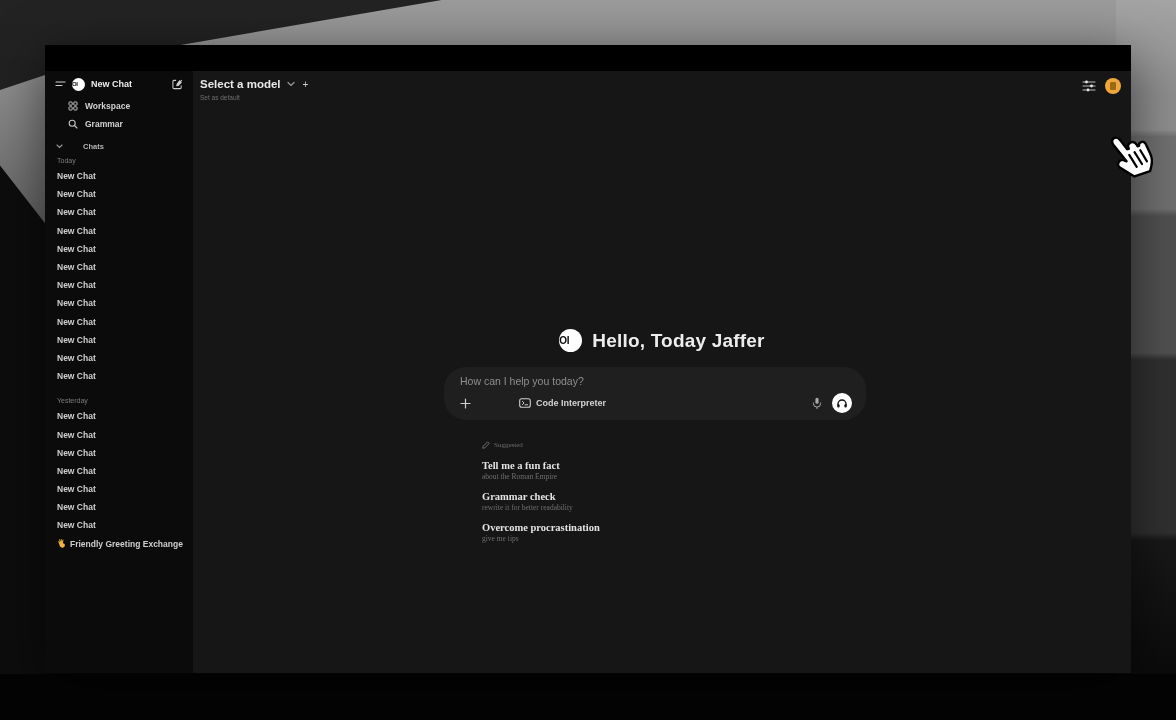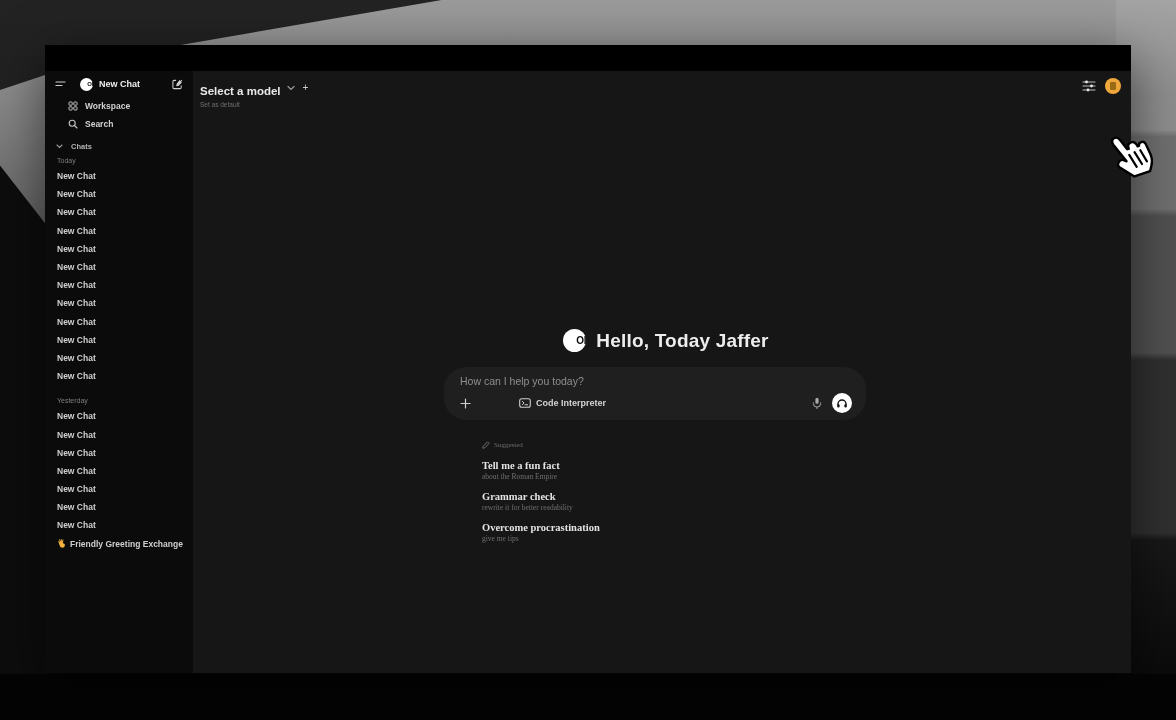--- a/index.html
+++ b/index.html
@@ -22,39 +22,39 @@
   .app { position:absolute; left:45px; top:45px; width:1086px; height:628px; background:#e5e5e5;
          box-shadow:0 14px 50px rgba(0,0,0,.55); overflow:hidden; }
   .app-topstrip { position:absolute; left:0; top:0; width:100%; height:26px; background:#000; }
 
   
   .sidebar { position:absolute; left:0; top:26px; width:148px; height:602px; background:#0b0b0b;
              color:#c9c9c9; overflow:hidden; }
   .sb-header { height:26px; display:flex; align-items:center; gap:6px; padding:0 10px; }
   .sb-title { font-size:9px; font-weight:bold; color:#ededed; flex:1; }
   .logo-circle { width:13px; height:13px; border-radius:50%; background:#fff; color:#0a0a0a;
-                 display:flex; align-items:center; justify-content:flex-end;
-                 font-size:6px; font-weight:bold; letter-spacing:-.3px; flex:0 0 auto;margin-left:8px; }
+                 display:flex; align-items:center; justify-content:flex-start;
+                 font-size:6px; font-weight:bold; letter-spacing:-.3px; flex:0 0 auto; }
   .sb-nav-item { height:18px; display:flex; align-items:center; gap:7px; padding:0 23px;
                  font-size:8.5px; font-weight:bold; color:#d2d2d2; cursor:pointer; }
-  .sb-chats-label { margin-top:6px; height:14px; display:flex; align-items:center; gap:8px;
+  .sb-chats-label { margin-top:6px; height:14px; display:flex; align-items:center; gap:20px;
                     padding:0 11px; font-size:7.5px; color:#b5b5b5; font-weight:bold; }
   .sb-group-label { height:14px; display:flex; align-items:center; padding:0 12px;
                     font-size:7px; color:#7d7d7d; }
   .sb-group-label.yesterday { margin-top:8px; }
   .sb-chat-item { height:18.2px; display:flex; align-items:center; padding:0 12px;
                   font-size:8.5px; color:#cfcfcf; font-weight:bold; cursor:pointer; white-space:nowrap; }
   .wave-icon { display:inline-block; margin-right:4px; flex:0 0 auto; }
   .icon { display:inline-flex; align-items:center; justify-content:center; flex:0 0 auto; }
 
   
   .main { position:absolute; left:148px; top:26px; width:938px; height:602px; background:#161616; }
   .model-block { position:absolute; left:7px; top:7px; }
   .model-row { display:flex; align-items:center; gap:6px; cursor:pointer; }
-  .model-label { font-size:11.5px; font-weight:bold; color:#e9e9e9;margin-top:7px; }
+  .model-label { font-size:11.5px; font-weight:bold; color:#e9e9e9; }
   .add-model { font-size:10px; color:#cfcfcf; margin-left:2px; cursor:pointer; }
   .set-default { margin-top:4px; font-size:6.5px; color:#6f6f6f; cursor:pointer; }
   .top-right { position:absolute; right:10px; top:7px; display:flex; align-items:center; gap:9px; }
   .avatar { width:16px; height:16px; border-radius:50%; background:#efa63a; position:relative; cursor:pointer; }
   .avatar::after { content:""; position:absolute; left:5px; top:4px; width:6px; height:8px;
                    background:#9a6a14; border-radius:1px; }
 
   .greeting { position:absolute; left:0; right:0; top:258px; display:flex; align-items:center;
               justify-content:center; gap:10px; }
   .greeting .logo-circle { width:23px; height:23px; font-size:10px; }
@@ -133,21 +133,21 @@
         </span>
         <span>Workspace</span>
       </div>
       <div class="sb-nav-item">
         <span class="icon">
           <svg width="10" height="10" viewBox="0 0 10 10">
               <circle cx="4.2" cy="4.2" r="3" fill="none" stroke="#c4c4c4" stroke-width="1.1"></circle>
               <line x1="6.5" y1="6.5" x2="9" y2="9" stroke="#c4c4c4" stroke-width="1.1" stroke-linecap="round"></line>
             </svg>
         </span>
-        <span>Search</span>
+        <span>Grammar</span>
       </div>
 
       <div class="sb-chats-label">
         <span class="icon">
           <svg width="7" height="5" viewBox="0 0 7 5">
               <path d="M1 1l2.5 2.5L6 1" fill="none" stroke="#9a9a9a" stroke-width="1.1" stroke-linecap="round"></path>
             </svg>
         </span>
         <span>Chats</span>
       </div>

